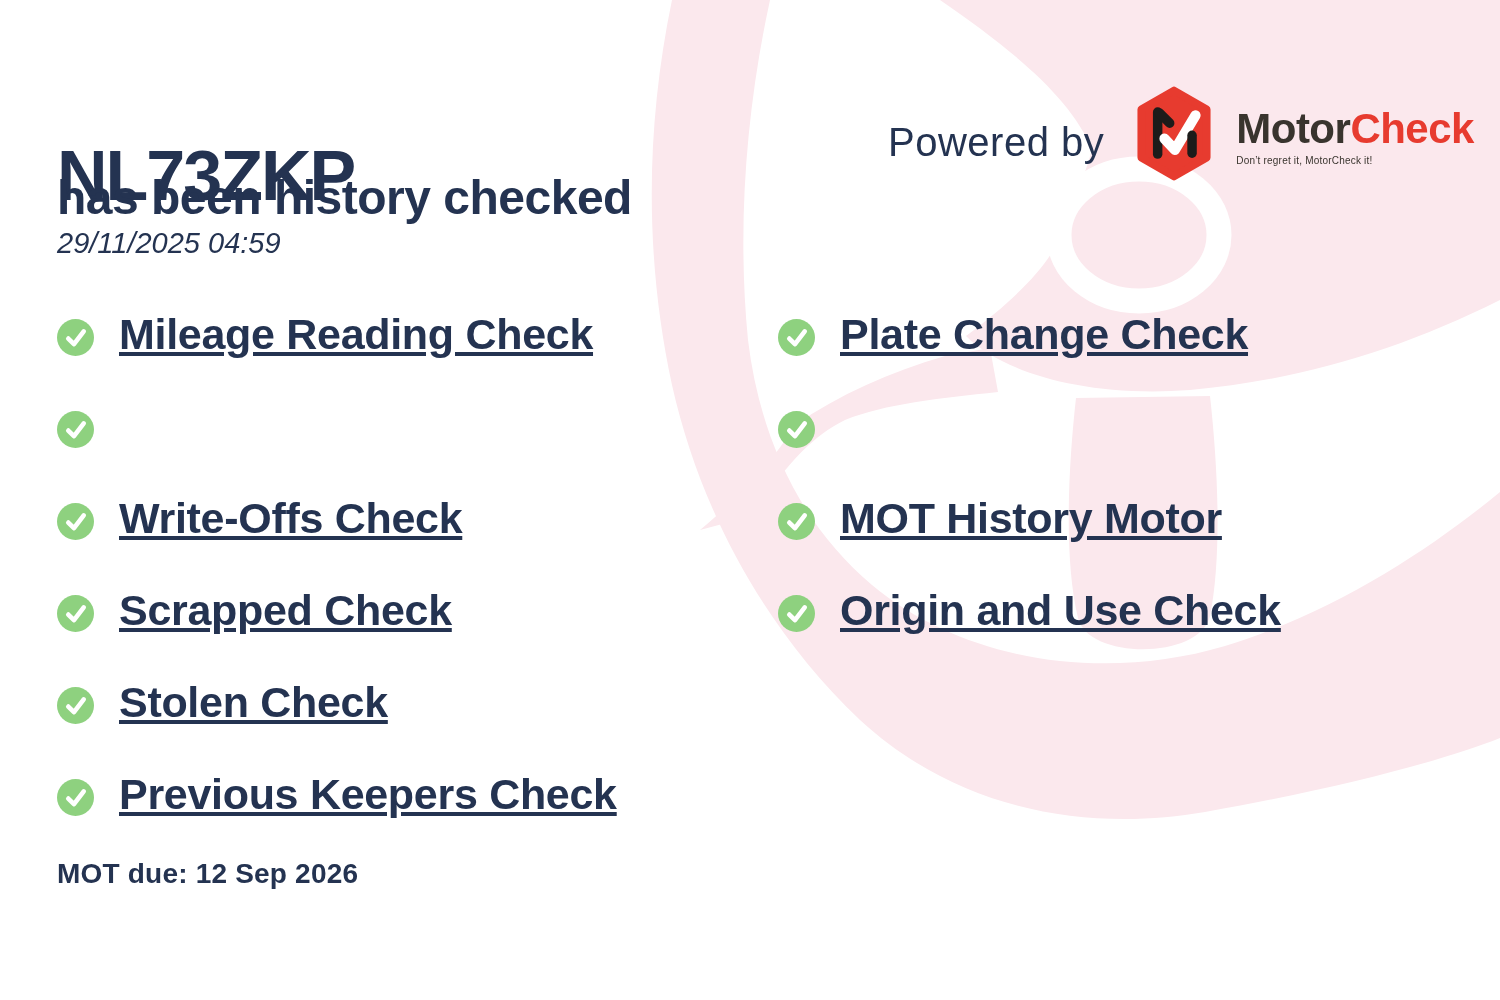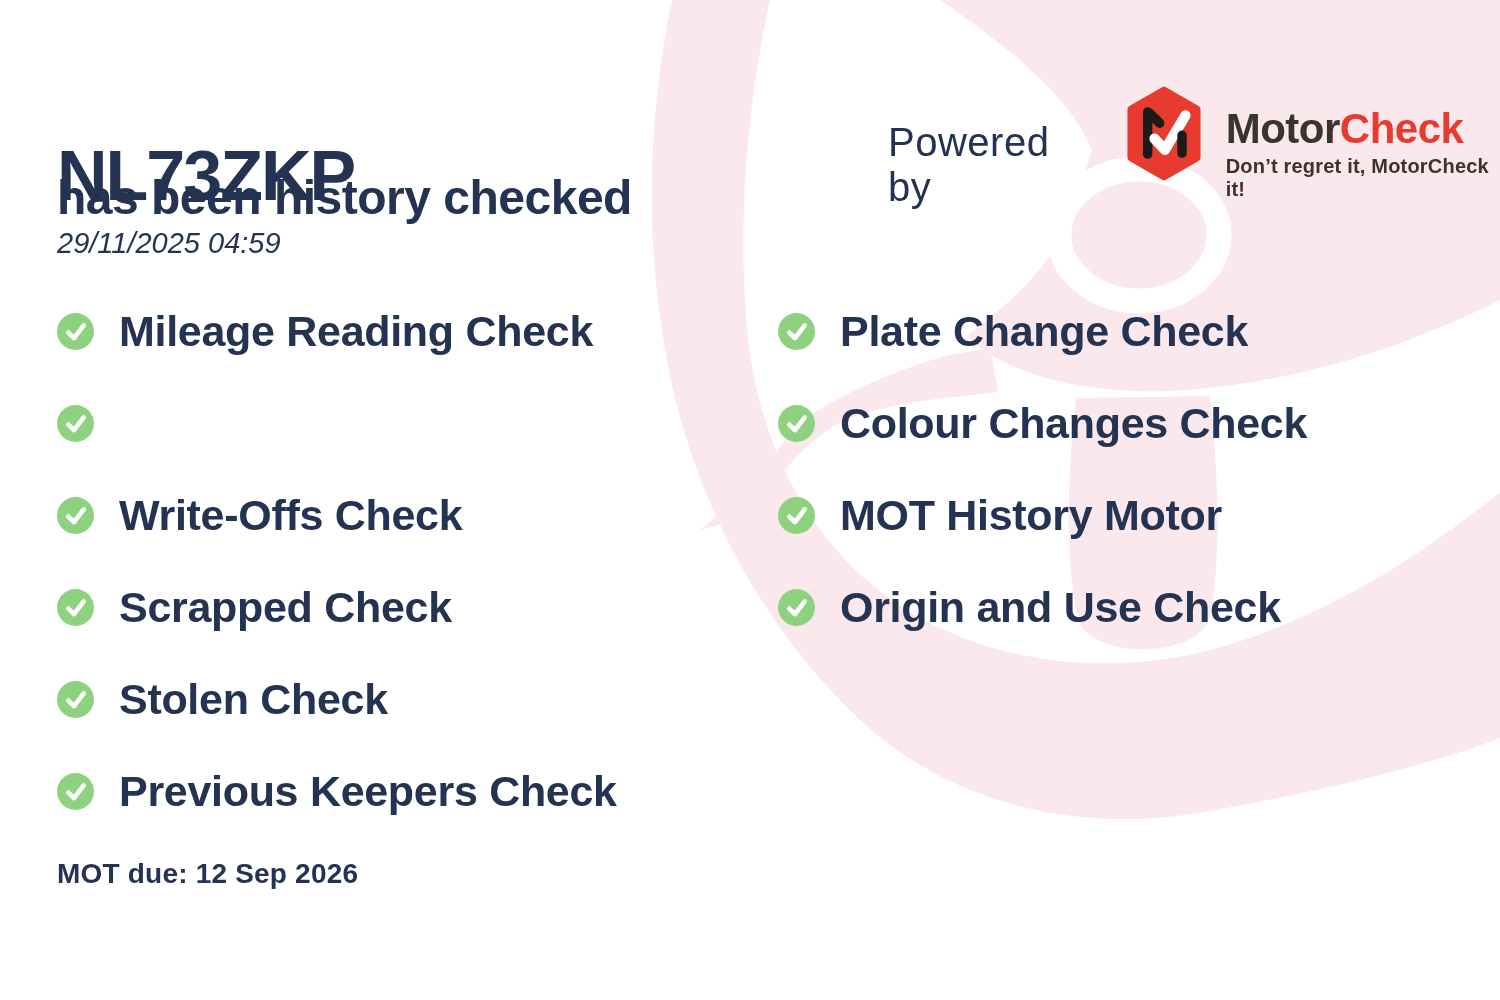--- a/index.html
+++ b/index.html
@@ -16,26 +16,26 @@
     letter-spacing:-0.5px;line-height:1;color:var(--navy);}
   .timestamp{position:absolute;left:57px;top:229px;font-size:29px;font-weight:400;
     letter-spacing:0;line-height:1;color:var(--navy);font-style:italic;}
 
   .powered{position:absolute;left:888px;top:86px;display:flex;align-items:flex-start;}
   .powered-label{font-size:40px;font-weight:400;color:var(--navy);margin-top:34px;letter-spacing:0.5px;}
   .hex-logo{width:86px;height:95px;margin-left:27px;flex:none;}
   .brand-text{margin-left:19px;margin-top:22px;}
   .brand-name{font-size:42px;font-weight:700;line-height:1;letter-spacing:-0.5px;color:var(--charcoal);}
   .brand-name .red{color:var(--red);}
-  .brand-tagline{font-size:20px;font-weight:700;letter-spacing:0.2px;margin-top:5px;color:var(--charcoal);}
+  .brand-tagline{font-size:10px;font-weight:400;letter-spacing:0.2px;margin-top:5px;color:var(--charcoal);}
 
   .col{position:absolute;top:307px;}
   .col-left{left:57px;}
   .col-right{left:778px;}
-  .check-row{display:flex;align-items:center;height:49px;margin-bottom:43px;}
+  .check-row{display:flex;align-items:flex-end;height:49px;margin-bottom:43px;text-decoration:underline;}
   .check-row svg{width:37px;height:37px;flex:none;}
   .check-label{margin-left:25px;font-size:43px;font-weight:700;letter-spacing:-0.3px;
     line-height:1;color:var(--navy);white-space:nowrap;}
 
   .mot-due{position:absolute;left:57px;top:858px;font-size:28px;font-weight:700;
     letter-spacing:0.2px;color:var(--navy);}
 </style>
 </head>
 <body>
 
@@ -149,21 +149,20 @@
             <circle cx="18" cy="18" r="18" style="fill:var(--green)"></circle>
             <path d="M11 19 L16.5 24.5 L26 12" stroke="#fff" stroke-width="4.5" fill="none" stroke-linecap="round" stroke-linejoin="round"></path>
           </svg>
         <span class="check-label">Plate Change Check</span>
       </div>
       <div class="check-row">
         <svg viewBox="0 0 36 36">
             <circle cx="18" cy="18" r="18" style="fill:var(--green)"></circle>
             <path d="M11 19 L16.5 24.5 L26 12" stroke="#fff" stroke-width="4.5" fill="none" stroke-linecap="round" stroke-linejoin="round"></path>
           </svg>
-        <span class="check-label">Colour Changes Check</span>
       </div>
       <div class="check-row">
         <svg viewBox="0 0 36 36">
             <circle cx="18" cy="18" r="18" style="fill:var(--green)"></circle>
             <path d="M11 19 L16.5 24.5 L26 12" stroke="#fff" stroke-width="4.5" fill="none" stroke-linecap="round" stroke-linejoin="round"></path>
           </svg>
         <span class="check-label">MOT History Motor</span>
       </div>
       <div class="check-row">
         <svg viewBox="0 0 36 36">

